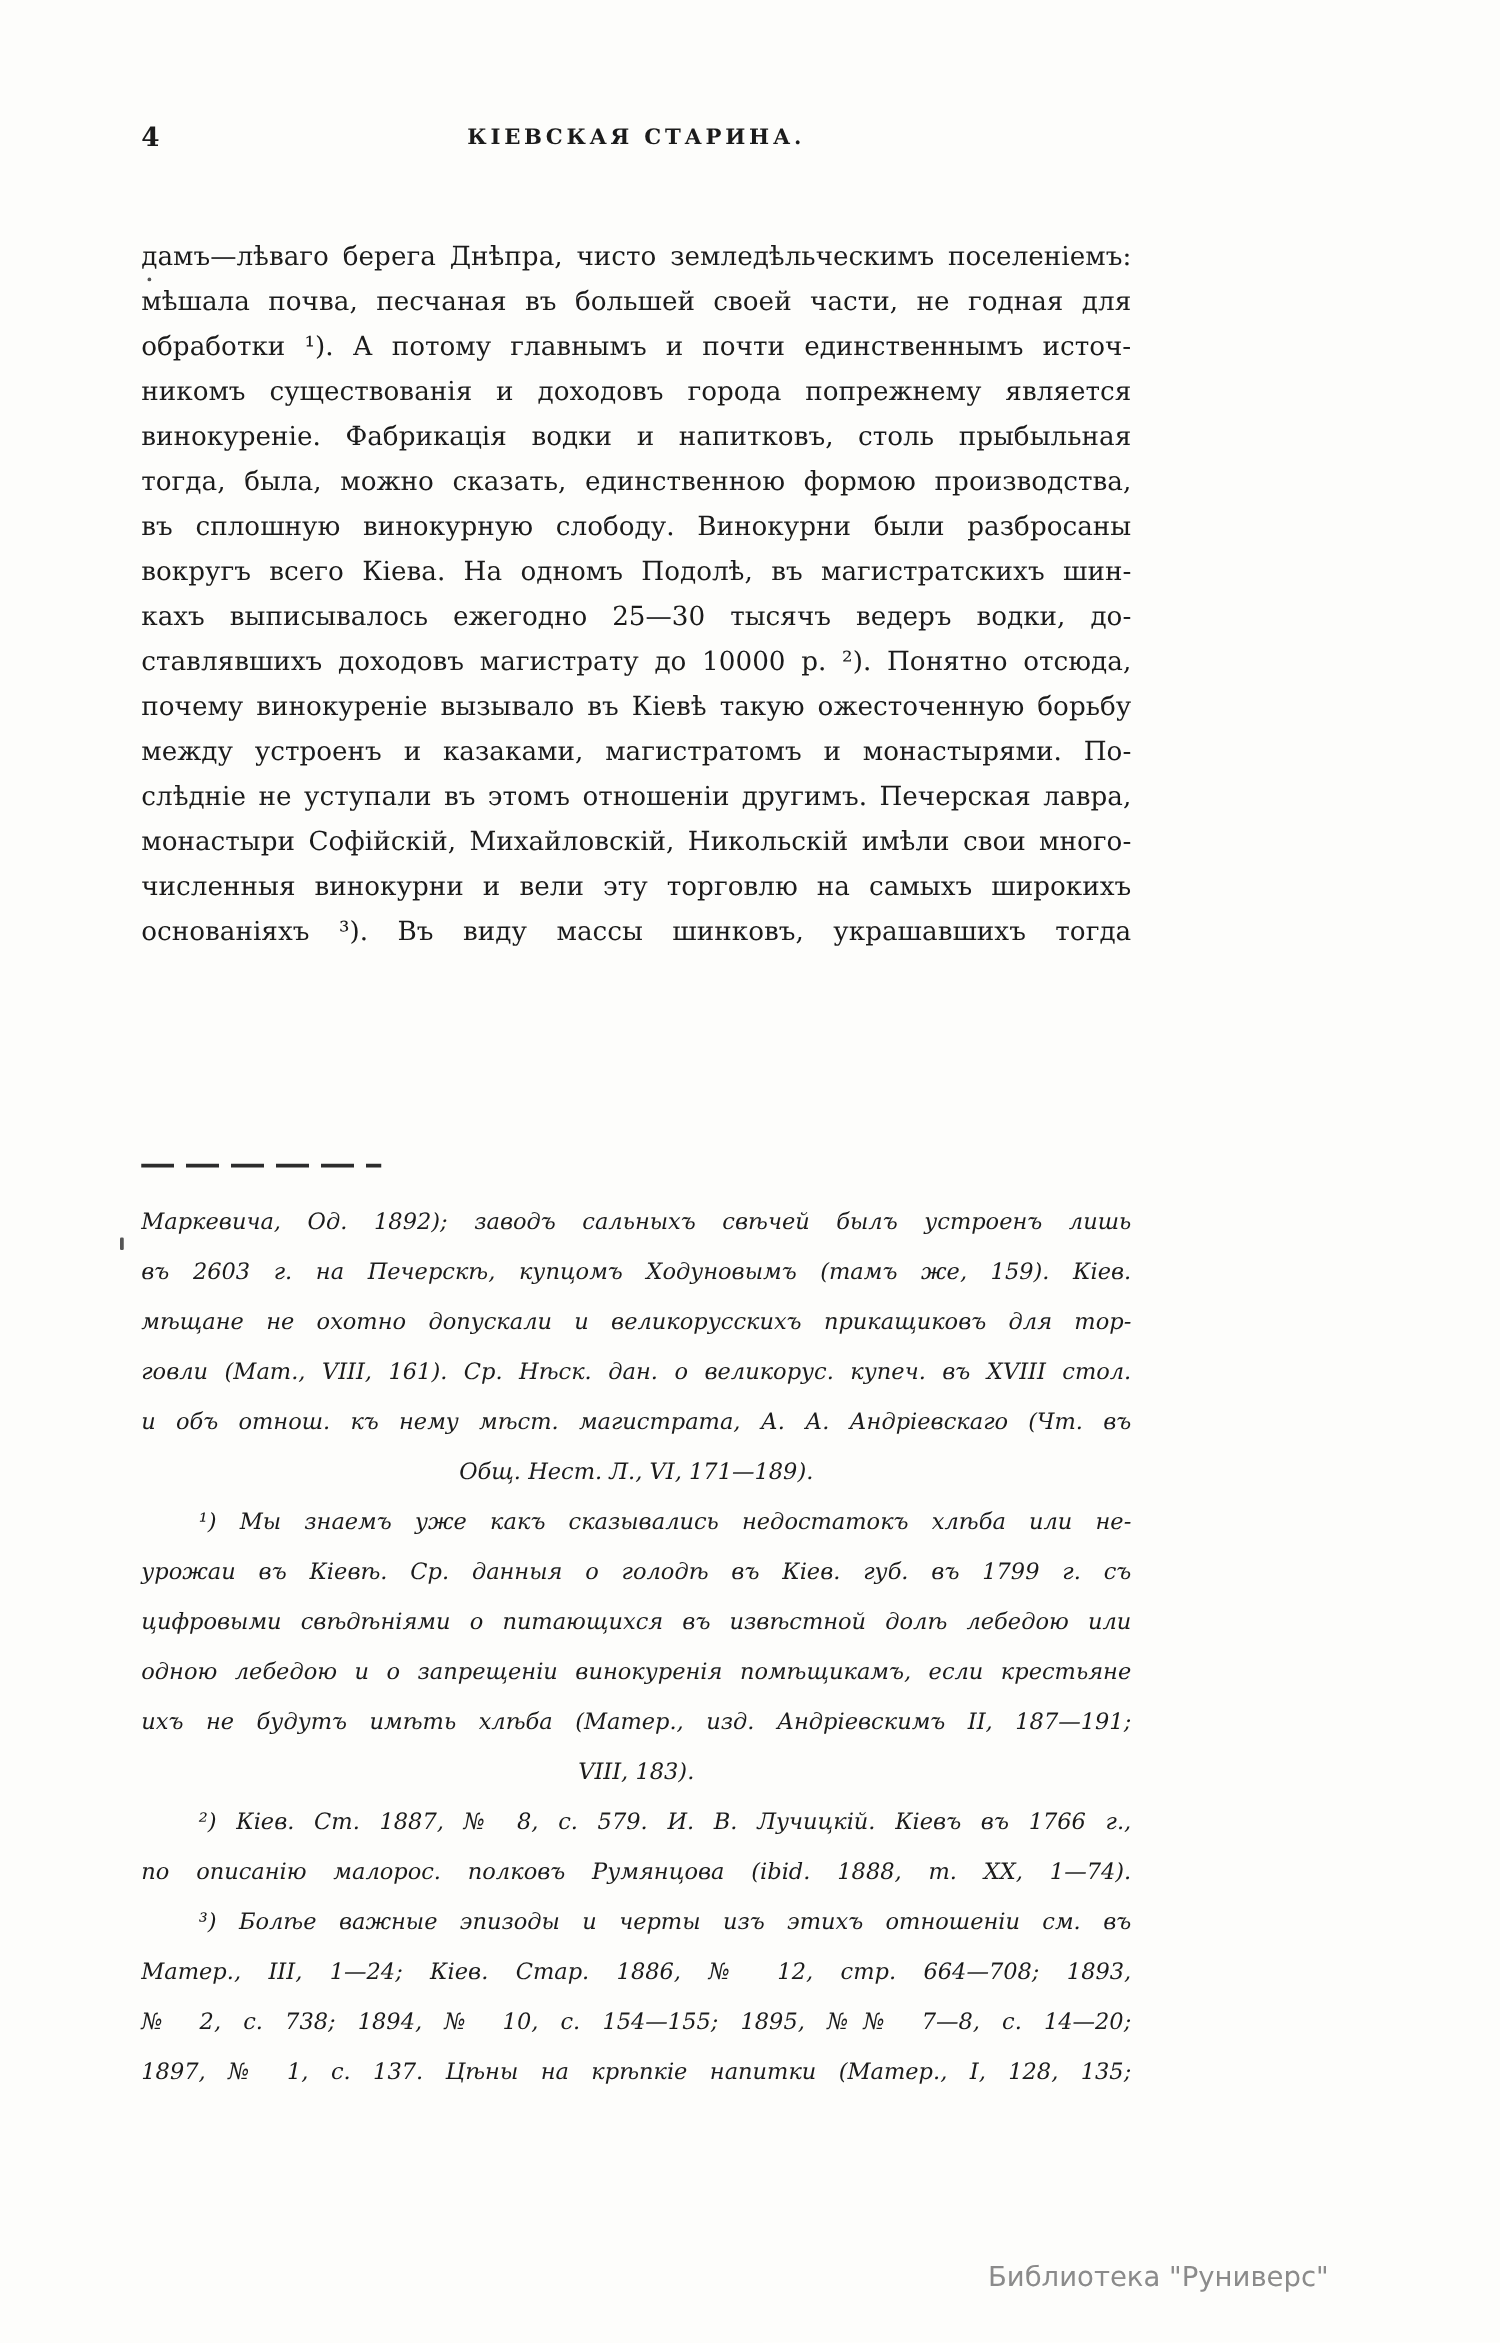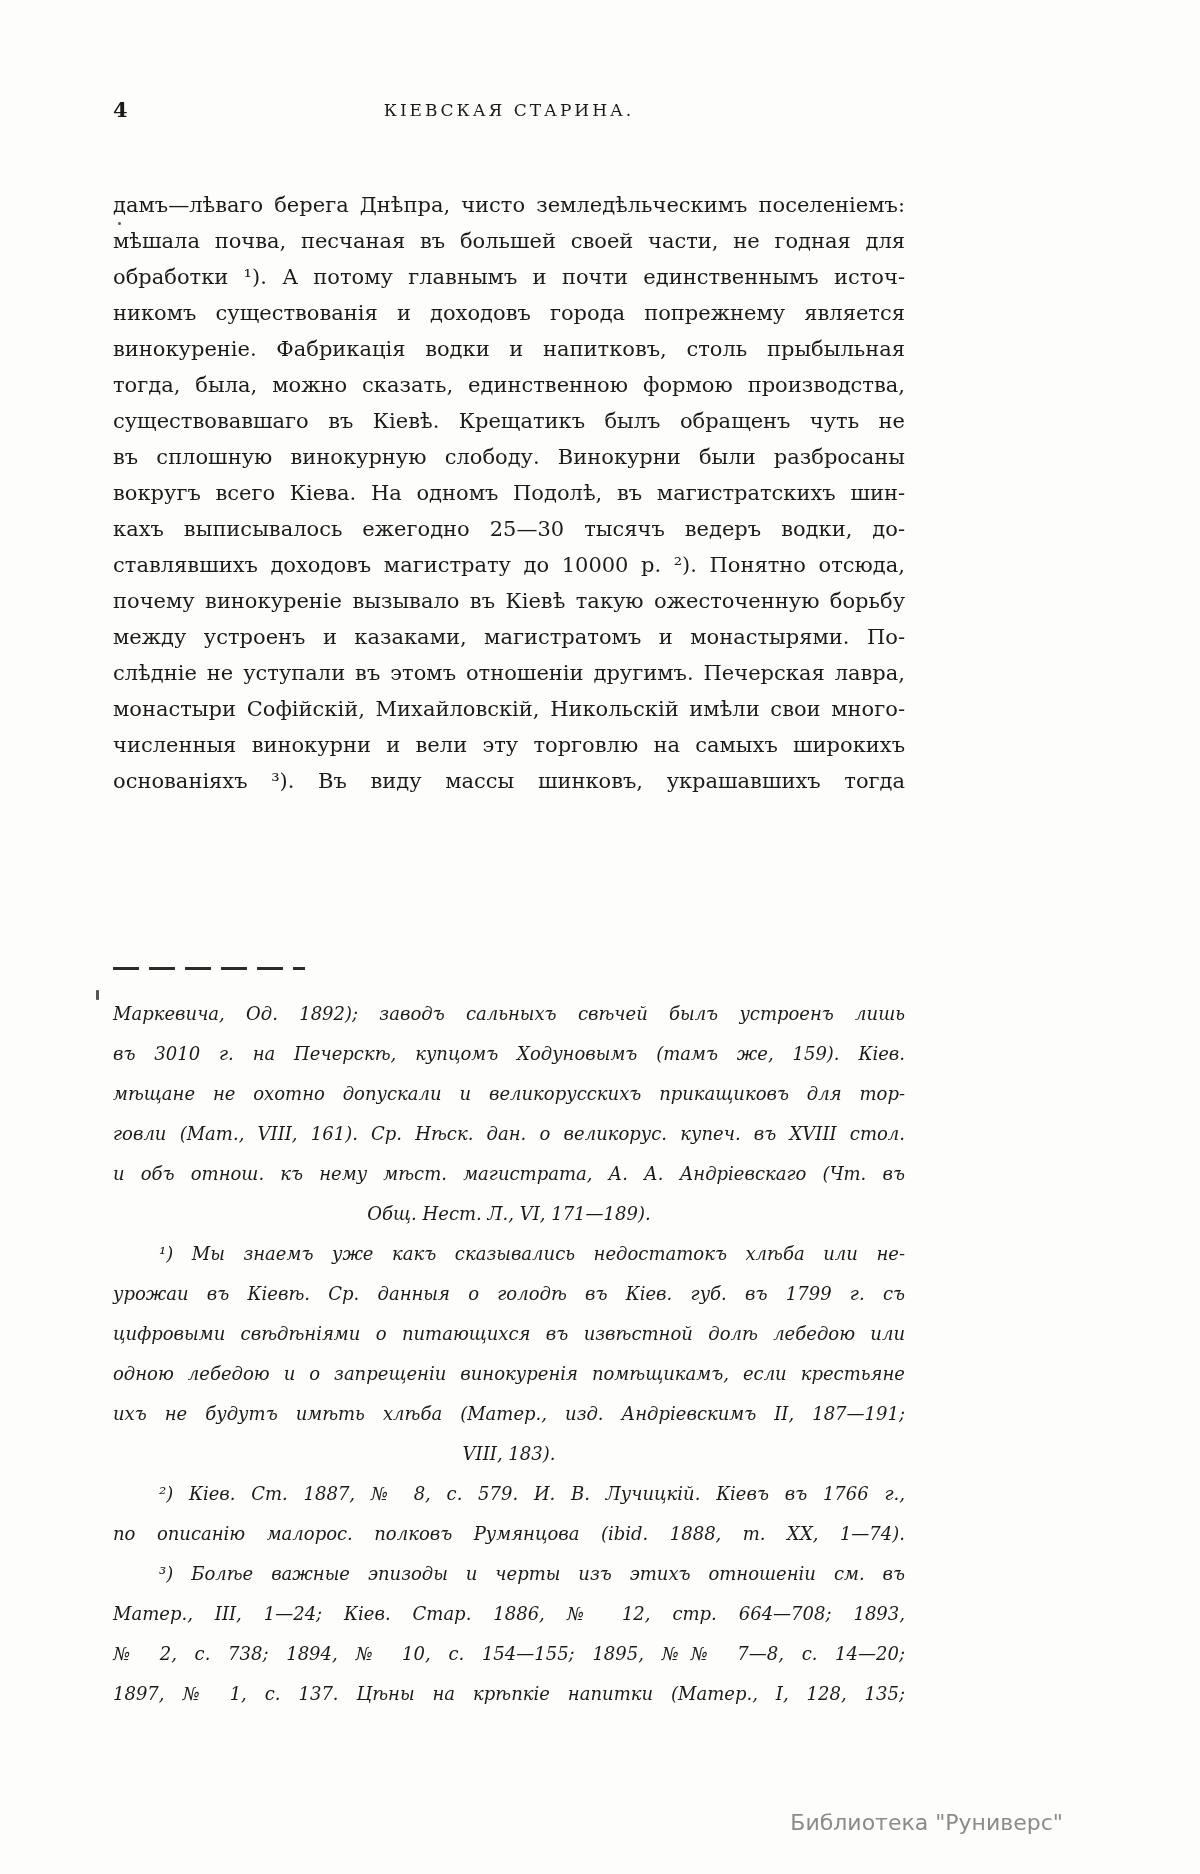--- a/index.html
+++ b/index.html
@@ -19,21 +19,21 @@
   .header{
     position:absolute;
     top:96px;left:113px;width:792px;height:30px;
   }
   .page-number{
     position:absolute;left:0;top:1px;
     font-size:21px;font-weight:bold;letter-spacing:1px;
   }
   .running-title{
     text-align:center;
-    font-size:17px;font-weight:normal;
+    font-size:17px;font-weight:bold;
     letter-spacing:3px;
     padding-top:4px;
   }
   
   .content{
     position:absolute;
     top:158px;left:113px;width:792px;margin-top:29px;
   }
   .line{
     font-size:21px;
@@ -81,40 +81,39 @@
 
   <div class="content">
 
     <div>
       <div class="line j">дамъ—лѣваго берега Днѣпра, чисто земледѣльческимъ поселеніемъ:</div>
       <div class="line j">мѣшала почва, песчаная въ большей своей части, не годная для</div>
       <div class="line j">обработки ¹). А потому главнымъ и почти единственнымъ источ-</div>
       <div class="line j">никомъ существованія и доходовъ города попрежнему является</div>
       <div class="line j">винокуреніе. Фабрикація водки и напитковъ, столь прыбыльная</div>
       <div class="line j">тогда, была, можно сказать, единственною формою производства,</div>
-      <div class="line j">существовавшаго въ Кіевѣ. Крещатикъ былъ обращенъ чуть не</div>
       <div class="line j">въ сплошную винокурную слободу. Винокурни были разбросаны</div>
       <div class="line j">вокругъ всего Кіева. На одномъ Подолѣ, въ магистратскихъ шин-</div>
       <div class="line j">кахъ выписывалось ежегодно 25—30 тысячъ ведеръ водки, до-</div>
       <div class="line j">ставлявшихъ доходовъ магистрату до 10000 р. ²). Понятно отсюда,</div>
       <div class="line j">почему винокуреніе вызывало въ Кіевѣ такую ожесточенную борьбу</div>
       <div class="line j">между устроенъ и казаками, магистратомъ и монастырями. По-</div>
       <div class="line j">слѣдніе не уступали въ этомъ отношеніи другимъ. Печерская лавра,</div>
       <div class="line j">монастыри Софійскій, Михайловскій, Никольскій имѣли свои много-</div>
       <div class="line j">численныя винокурни и вели эту торговлю на самыхъ широкихъ</div>
       <div class="line j">основаніяхъ ³). Въ виду массы шинковъ, украшавшихъ тогда</div>
     </div>
 
     <div class="fn-rule"></div>
 
     <div class="fn">
 
       <div>
         <div class="line j">Маркевича, Од. 1892); заводъ сальныхъ свѣчей былъ устроенъ лишь</div>
-        <div class="line j">въ 3010 г. на Печерскѣ, купцомъ Ходуновымъ (тамъ же, 159). Кіев.</div>
+        <div class="line j">въ 2603 г. на Печерскѣ, купцомъ Ходуновымъ (тамъ же, 159). Кіев.</div>
         <div class="line j">мѣщане не охотно допускали и великорусскихъ прикащиковъ для тор-</div>
         <div class="line j">говли (Мат., VIII, 161). Ср. Нѣск. дан. о великорус. купеч. въ XVIII стол.</div>
         <div class="line j">и объ отнош. къ нему мѣст. магистрата, А. А. Андріевскаго (Чт. въ</div>
         <div class="line">Общ. Нест. Л., VI, 171—189).</div>
       </div>
 
       <div>
         <div class="line j indent">¹) Мы знаемъ уже какъ сказывались недостатокъ хлѣба или не-</div>
         <div class="line j">урожаи въ Кіевѣ. Ср. данныя о голодѣ въ Кіев. губ. въ 1799 г. съ</div>
         <div class="line j">цифровыми свѣдѣніями о питающихся въ извѣстной долѣ лебедою или</div>

